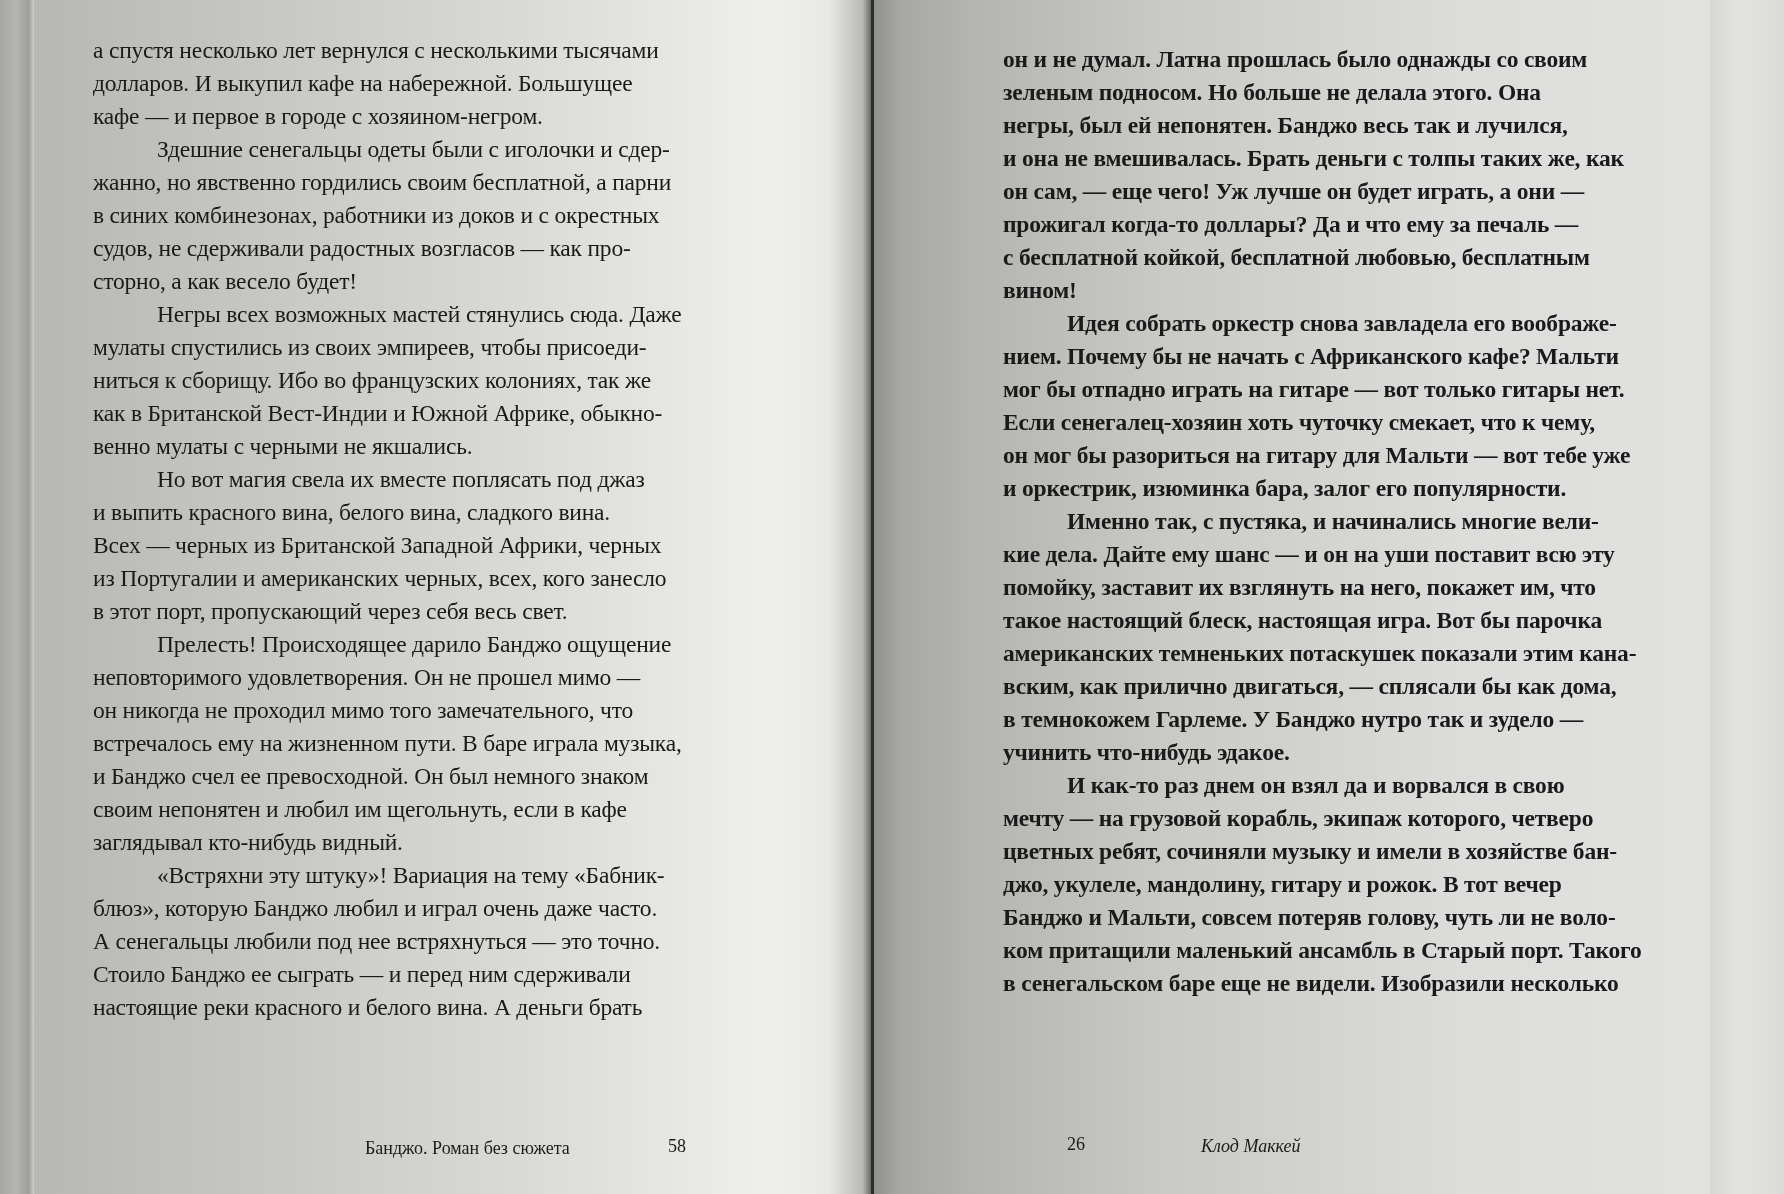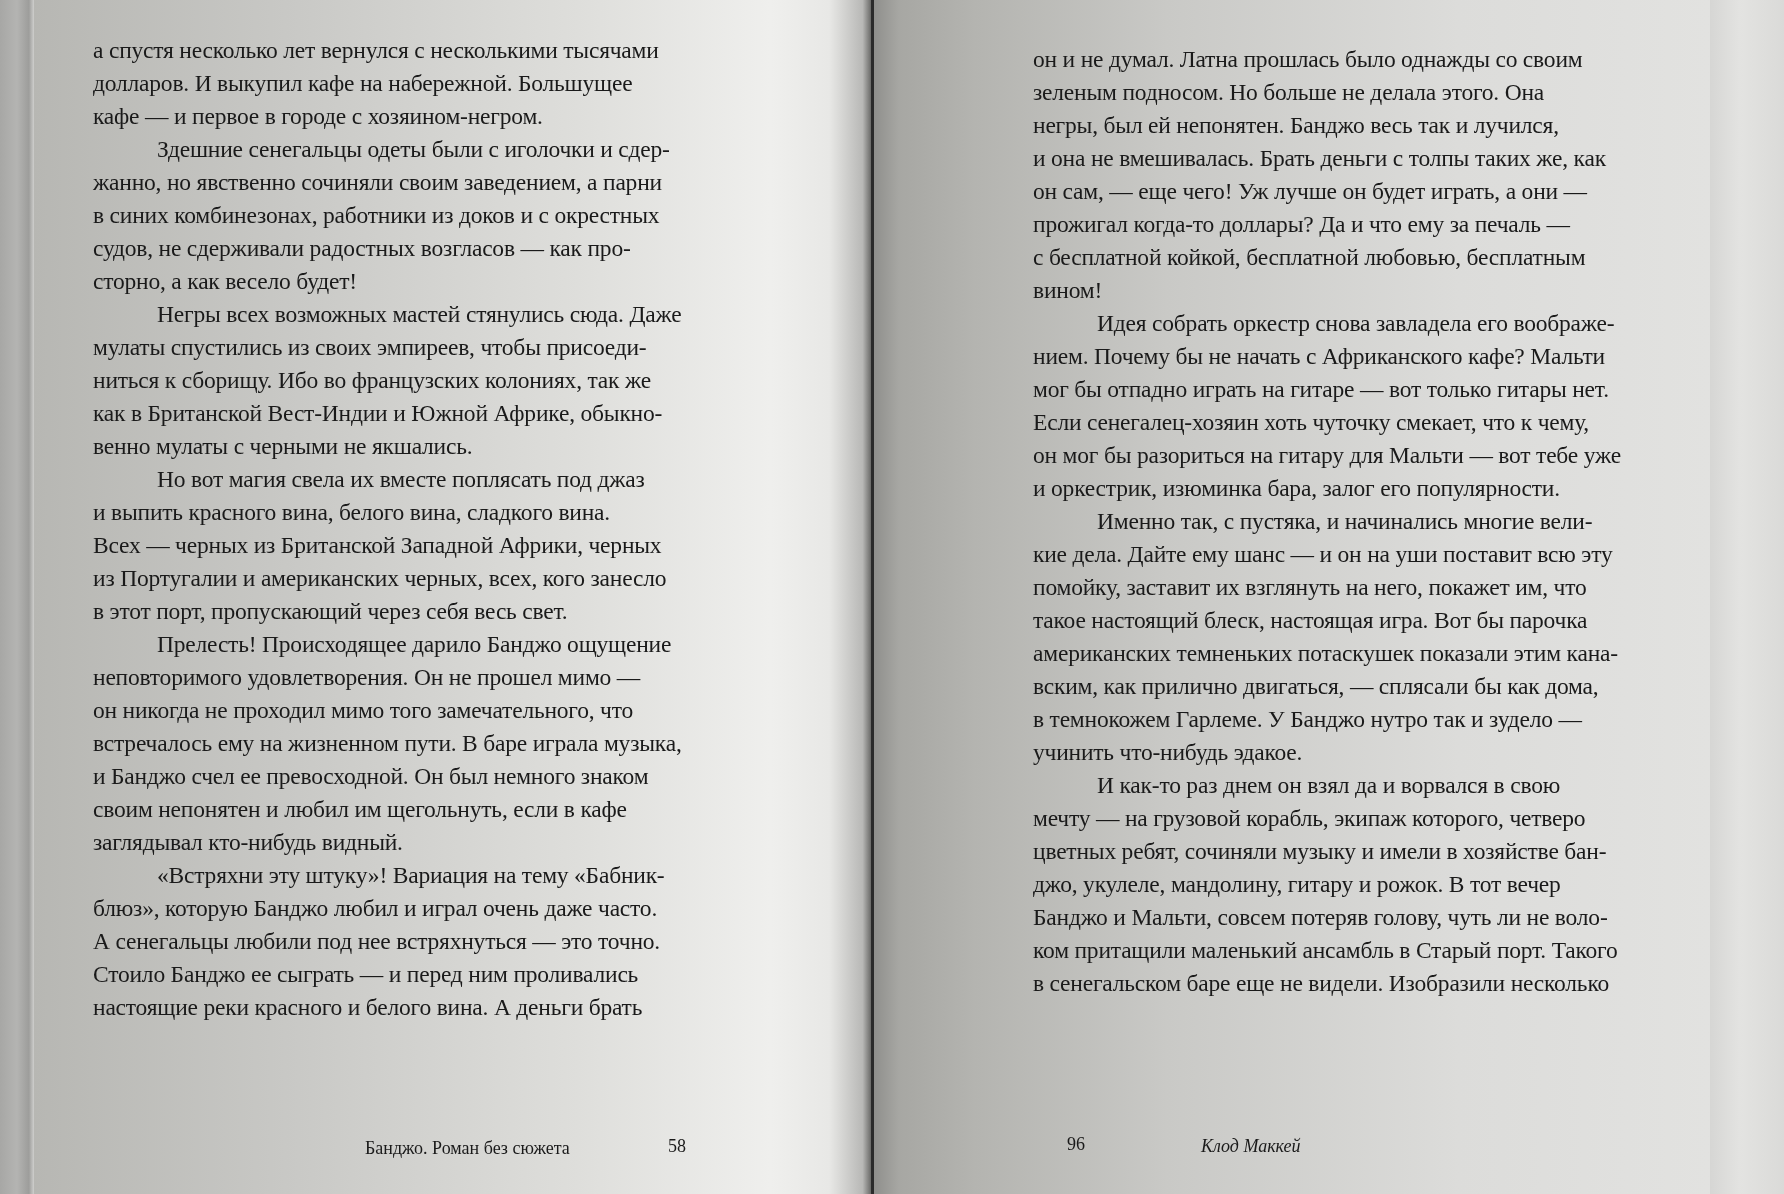--- a/index.html
+++ b/index.html
@@ -30,21 +30,21 @@
   }
   .edge-right {
     position: absolute; left: 1710px; top: 0; width: 74px; height: 1194px;
     background: linear-gradient(90deg, #d6d6d4 0%, #e3e3e1 40%, #dadad8 100%);
   }
   .text-block {
     position: absolute; font-size: 23.5px; line-height: 33px;
     white-space: nowrap; letter-spacing: -0.2px;
   }
   .text-left { left: 93px; top: 34px; }
-  .text-right { left: 1033px; top: 43px; }
+  .text-right { left: 1003px; top: 43px; font-weight: bold; }
   .line { display: block; height: 33px; }
   .line.indent { padding-left: 64px; }
   .footer-item {
     position: absolute; font-size: 18px; white-space: nowrap; text-align: right;
   }
   .running-title-left { left: 365px; top: 1138px; }
   .page-num-left { left: 668px; top: 1136px; }
   .page-num-right { left: 1067px; top: 1134px; }
   .running-title-right { left: 1201px; top: 1136px; font-style: italic; }
 </style>
@@ -56,21 +56,21 @@
 <div class="page page-left"></div>
 <div class="spine"></div>
 <div class="page page-right"></div>
 <div class="edge-right"></div>
 
 <div class="text-block text-left" id="left-text">
     <span class="line">а спустя несколько лет вернулся с несколькими тысячами</span>
     <span class="line">долларов. И выкупил кафе на набережной. Большущее</span>
     <span class="line">кафе — и первое в городе с хозяином-негром.</span>
     <span class="line indent">Здешние сенегальцы одеты были с иголочки и сдер-</span>
-    <span class="line">жанно, но явственно сочиняли своим заведением, а парни</span>
+    <span class="line">жанно, но явственно гордились своим бесплатной, а парни</span>
     <span class="line">в синих комбинезонах, работники из доков и с окрестных</span>
     <span class="line">судов, не сдерживали радостных возгласов — как про-</span>
     <span class="line">сторно, а как весело будет!</span>
     <span class="line indent">Негры всех возможных мастей стянулись сюда. Даже</span>
     <span class="line">мулаты спустились из своих эмпиреев, чтобы присоеди-</span>
     <span class="line">ниться к сборищу. Ибо во французских колониях, так же</span>
     <span class="line">как в Британской Вест-Индии и Южной Африке, обыкно-</span>
     <span class="line">венно мулаты с черными не якшались.</span>
     <span class="line indent">Но вот магия свела их вместе поплясать под джаз</span>
     <span class="line">и выпить красного вина, белого вина, сладкого вина.</span>
@@ -80,21 +80,21 @@
     <span class="line indent">Прелесть! Происходящее дарило Банджо ощущение</span>
     <span class="line">неповторимого удовлетворения. Он не прошел мимо —</span>
     <span class="line">он никогда не проходил мимо того замечательного, что</span>
     <span class="line">встречалось ему на жизненном пути. В баре играла музыка,</span>
     <span class="line">и Банджо счел ее превосходной. Он был немного знаком</span>
     <span class="line">своим непонятен и любил им щегольнуть, если в кафе</span>
     <span class="line">заглядывал кто-нибудь видный.</span>
     <span class="line indent">«Встряхни эту штуку»! Вариация на тему «Бабник-</span>
     <span class="line">блюз», которую Банджо любил и играл очень даже часто.</span>
     <span class="line">А сенегальцы любили под нее встряхнуться — это точно.</span>
-    <span class="line">Стоило Банджо ее сыграть — и перед ним проливались</span>
+    <span class="line">Стоило Банджо ее сыграть — и перед ним сдерживали</span>
     <span class="line">настоящие реки красного и белого вина. А деньги брать</span>
   </div>
 <div class="text-block text-right" id="right-text">
     <span class="line">он и не думал. Латна прошлась было однажды со своим</span>
     <span class="line">зеленым подносом. Но больше не делала этого. Она</span>
     <span class="line">негры, был ей непонятен. Банджо весь так и лучился,</span>
     <span class="line">и она не вмешивалась. Брать деньги с толпы таких же, как</span>
     <span class="line">он сам, — еще чего! Уж лучше он будет играть, а они —</span>
     <span class="line">прожигал когда-то доллары? Да и что ему за печаль —</span>
     <span class="line">с бесплатной койкой, бесплатной любовью, бесплатным</span>
@@ -117,14 +117,14 @@
     <span class="line">мечту — на грузовой корабль, экипаж которого, четверо</span>
     <span class="line">цветных ребят, сочиняли музыку и имели в хозяйстве бан-</span>
     <span class="line">джо, укулеле, мандолину, гитару и рожок. В тот вечер</span>
     <span class="line">Банджо и Мальти, совсем потеряв голову, чуть ли не воло-</span>
     <span class="line">ком притащили маленький ансамбль в Старый порт. Такого</span>
     <span class="line">в сенегальском баре еще не видели. Изобразили несколько</span>
   </div>
 
 <div class="footer-item running-title-left">Банджо. Роман без сюжета</div>
 <div class="footer-item page-num-left">58</div>
-<div class="footer-item page-num-right">96</div>
+<div class="footer-item page-num-right">26</div>
 <div class="footer-item running-title-right">Клод Маккей</div>
 
 </body></html>

